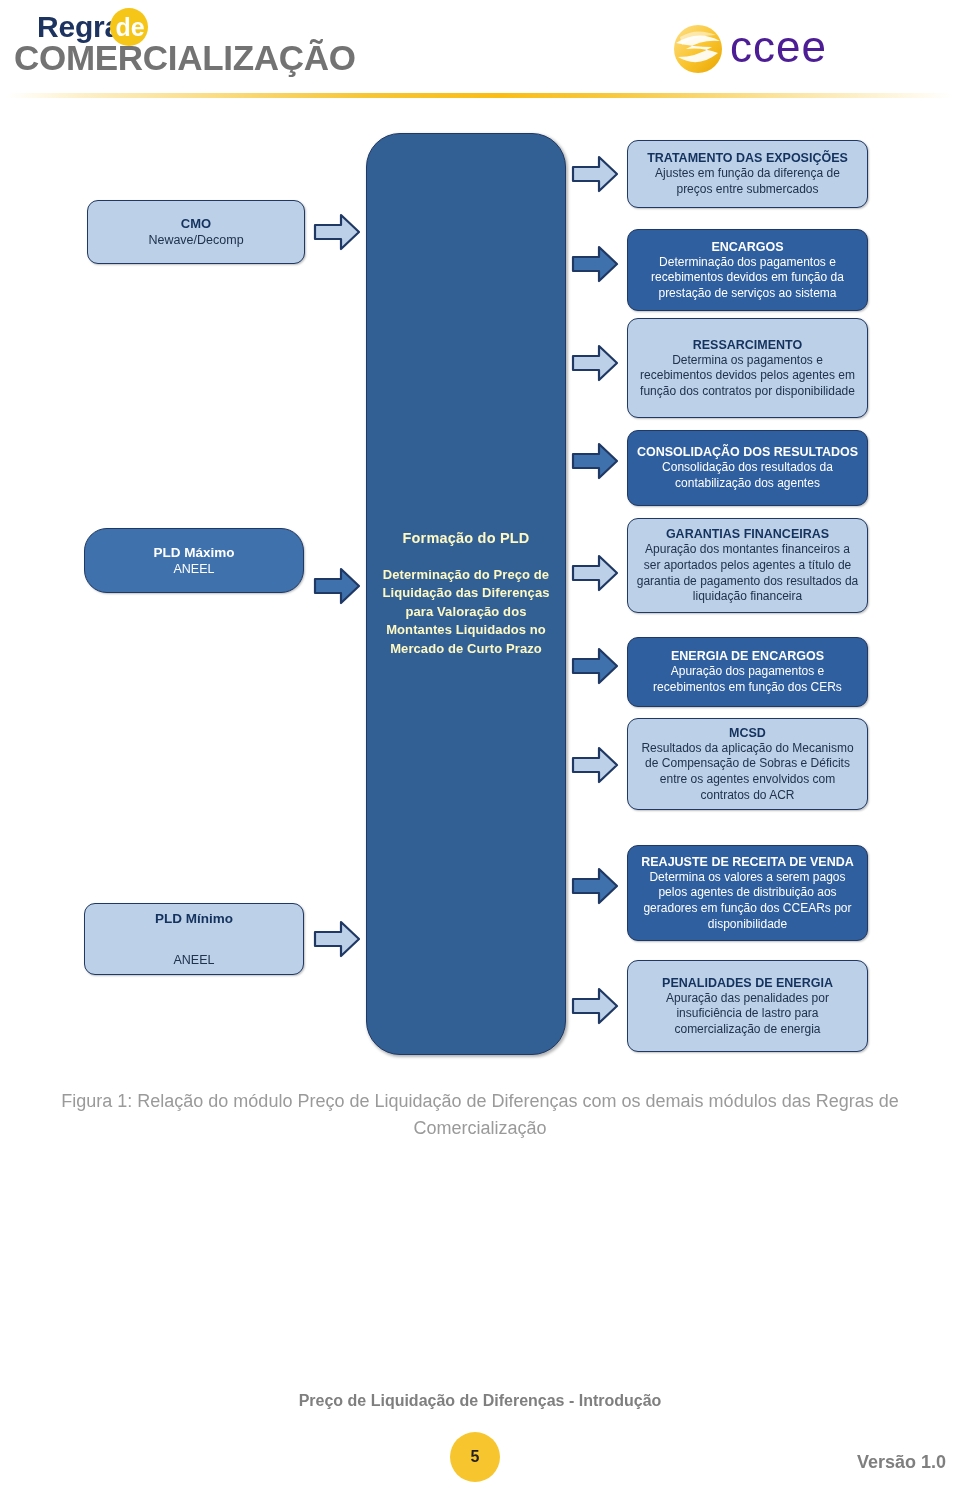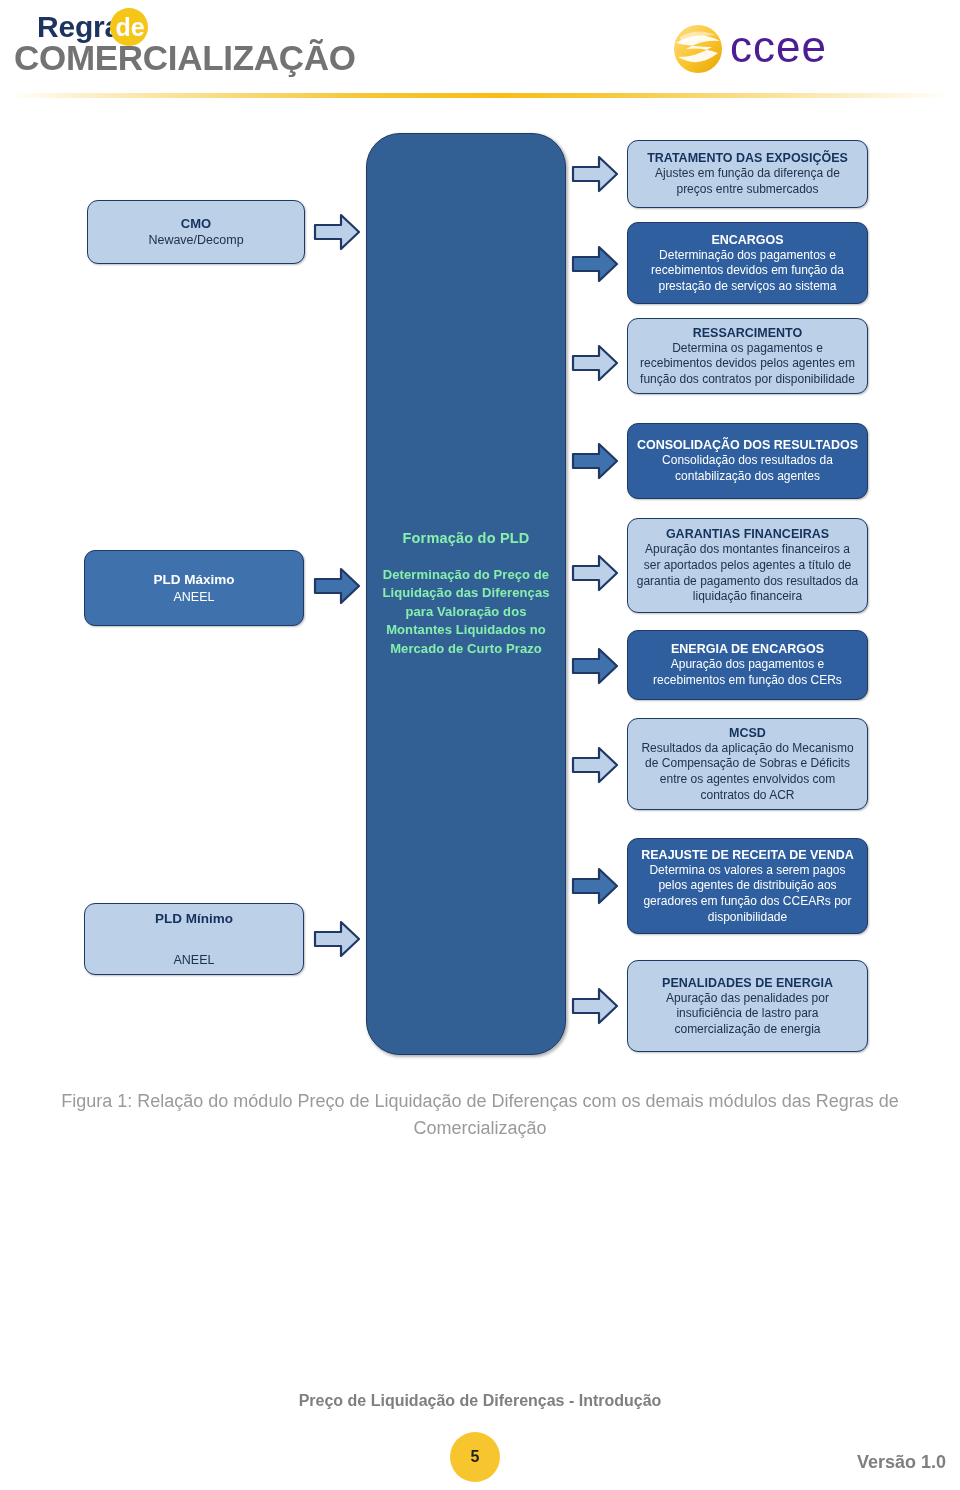--- a/index.html
+++ b/index.html
@@ -128,39 +128,40 @@
   }
   .light .sub { color: #20324d; }
   .mid {
     background: #3f72ad;
     color: #ffffff;
   }
   .mid .sub { color: #ffffff; }
   .dark {
     background: #2f5f9e;
     color: #ffffff;
+    margin-top: 7px;
   }
   .dark .sub { color: #ffffff; }
 
   
   #central-node {
     position: absolute;
     left: 366px; top: 133px;
     width: 200px; height: 922px;
     box-sizing: border-box;
     background: #336094;
     border: 1.5px solid #1f3864;
     border-radius: 34px;
     box-shadow: 1.5px 1.5px 3px rgba(0,0,0,0.3);
     display: flex;
     flex-direction: column;
     align-items: center;
     justify-content: center;
     text-align: center;
-    color: #86efac;
+    color: #fef9c3;
   }
   #central-title {
     font-size: 14.5px;
     font-weight: bold;
     margin-bottom: 20px;
     letter-spacing: 0.2px;
   }
   #central-desc {
     font-size: 13px;
     font-weight: bold;
@@ -253,21 +254,21 @@
   <div id="gold-rule"></div>
 </div>
 
 <div id="diagram">
 
   <div class="node light" style="left:87px; top:200px; width:218px; height:64px;">
     <div class="ttl" style="font-size:13px;">CMO</div>
     <div class="sub" style="font-size:12.5px;">Newave/Decomp</div>
   </div>
 
-  <div class="node mid" style="left:84px; top:550px; width:220px; height:76px;">
+  <div class="node mid" style="left:84px; top:528px; width:220px; height:65px;border-radius:23px;">
     <div class="ttl" style="font-size:13.5px;">PLD Máximo</div>
     <div class="sub" style="font-size:12.5px;">ANEEL</div>
   </div>
 
   <div class="node light" style="left:84px; top:903px; width:220px; height:72px;gap:24px;">
     <div class="ttl" style="font-size:13.5px;">PLD Mínimo</div>
     <div class="sub" style="font-size:12.5px;">ANEEL</div>
   </div>
 
   <div class="arrow" style="left:313px; top:212px;">
@@ -340,21 +341,21 @@
   <div class="node light" style="left:627px; top:140px; width:241px; height:68px;">
     <div class="ttl" style="font-size:12.5px;">TRATAMENTO DAS EXPOSIÇÕES</div>
     <div class="sub" style="font-size:12px;">Ajustes em função da diferença de preços entre submercados</div>
   </div>
 
   <div class="node dark" style="left:627px; top:222px; width:241px; height:82px;">
     <div class="ttl" style="font-size:12.5px;">ENCARGOS</div>
     <div class="sub" style="font-size:12px;">Determinação dos pagamentos e recebimentos devidos em função da prestação de serviços ao sistema</div>
   </div>
 
-  <div class="node light" style="left:627px; top:318px; width:241px; height:76px;">
+  <div class="node light" style="left:627px; top:318px; width:241px; height:100px;">
     <div class="ttl" style="font-size:12.5px;">RESSARCIMENTO</div>
     <div class="sub" style="font-size:12px;">Determina os pagamentos e recebimentos devidos pelos agentes em função dos contratos por disponibilidade</div>
   </div>
 
   <div class="node dark" style="left:627px; top:423px; width:241px; height:76px;">
     <div class="ttl" style="font-size:12.5px;">CONSOLIDAÇÃO DOS RESULTADOS</div>
     <div class="sub" style="font-size:12px;">Consolidação dos resultados da contabilização dos agentes</div>
   </div>
 
   <div class="node light" style="left:627px; top:518px; width:241px; height:95px;">

